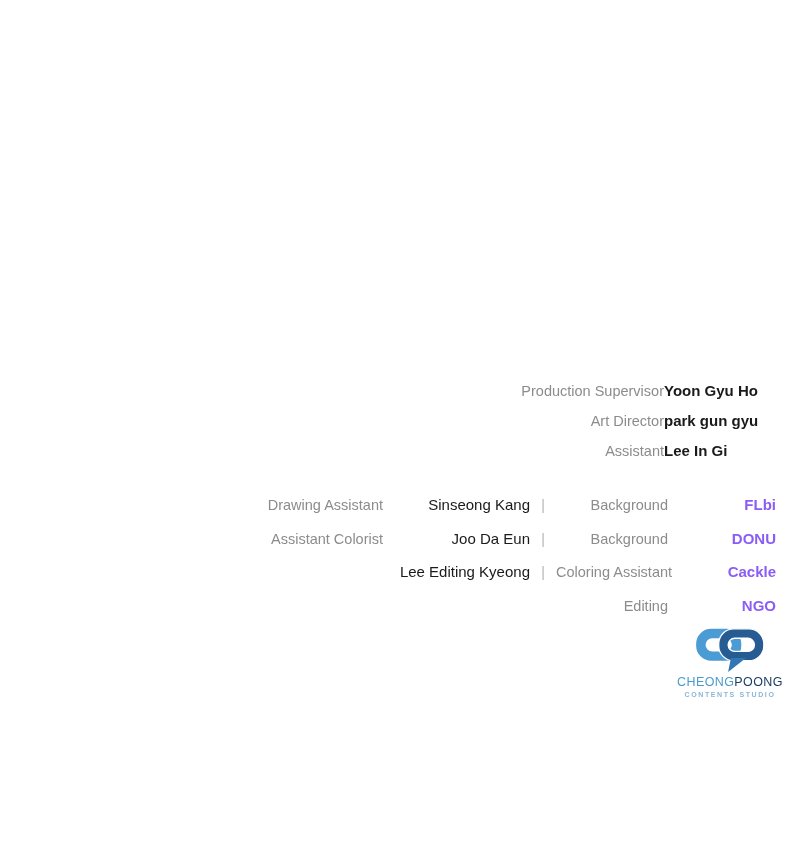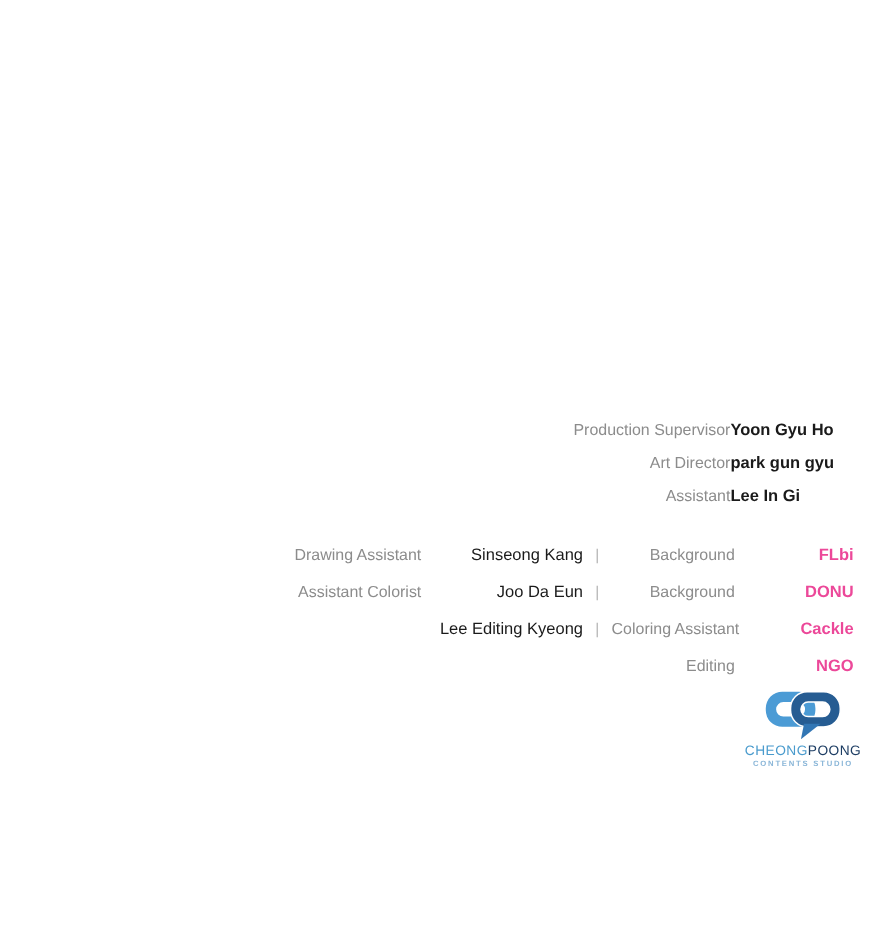--- a/index.html
+++ b/index.html
@@ -17,21 +17,21 @@
   .role-label { color:#8c8c8c; font-size:14.5px; text-align:right; white-space:nowrap; }
   .person-name { width:112px; color:#1a1a1a; font-size:15px; font-weight:700; white-space:nowrap; }
 
   
   .bottom-credits { position:absolute; top:488px; right:24px; }
   .b-row { display:flex; justify-content:flex-end; align-items:baseline; height:33.5px; line-height:33.5px; }
   .c-left-label  { width:165px; text-align:right; color:#8c8c8c; font-size:14.5px; white-space:nowrap; }
   .c-left-value  { width:147px; text-align:right; color:#1a1a1a; font-size:15px; font-weight:400; white-space:nowrap; }
   .c-separator   { width:26px;  text-align:center; color:#b5b5b5; font-size:14px; font-weight:300; }
   .c-right-label { width:112px; text-align:right; color:#8c8c8c; font-size:14.5px; white-space:nowrap; }
-  .c-right-value { width:108px; text-align:right; color:#ec4899; font-size:15px; font-weight:700; white-space:nowrap; }
+  .c-right-value { width:108px; text-align:right; color:#8b5cf6; font-size:15px; font-weight:700; white-space:nowrap; }
 
   
   .studio-logo {
     position:absolute; top:626px; left:680px; width:100px;
     display:flex; flex-direction:column; align-items:center;
   }
   .logo-icon { width:72px; height:47px; margin-bottom:2px; }
   .brand-name { font-size:12.5px; font-weight:400; letter-spacing:0.4px; white-space:nowrap; }
   .brand-part-light { color:#4a9bcd; }
   .brand-part-dark  { color:#1d3d63; }

